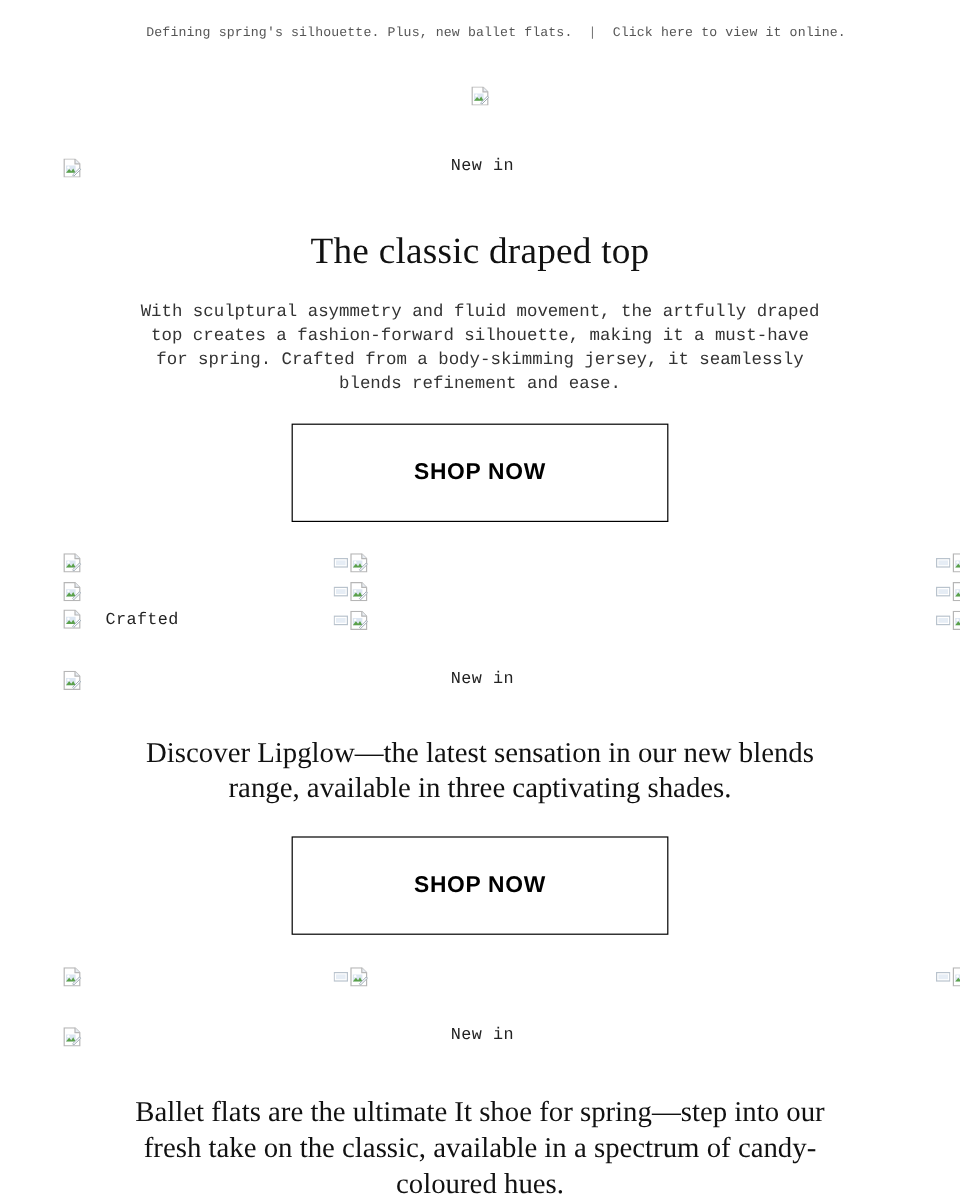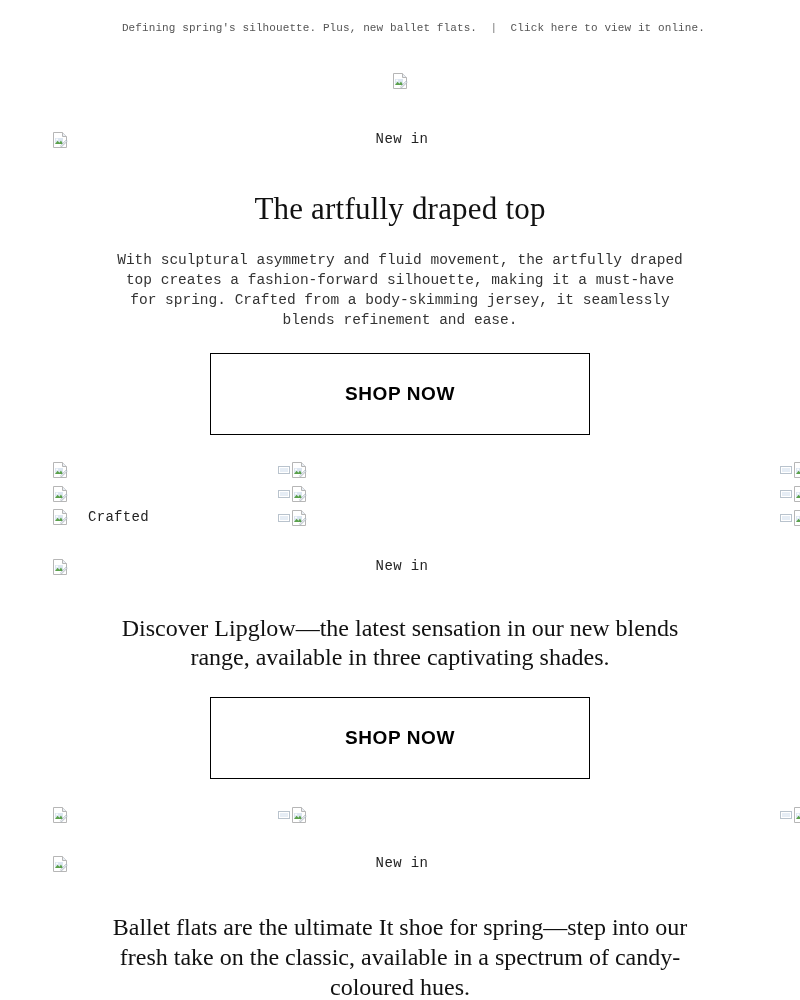--- a/index.html
+++ b/index.html
@@ -122,21 +122,21 @@
     line-height: 29px;
     color: #111111;
   }
 
   
   .cta-wrap {
     text-align: center;
   }
   .cta {
     display: block;
-    width: 380px;
+    width: 314px;
     height: 82px;
     margin: 0 auto;
     border: 1px solid #000000;
     background: #ffffff;
     box-sizing: border-box;
     font-family: "Liberation Sans", sans-serif;
     font-weight: bold;
     font-size: 19px;
     letter-spacing: 0.6px;
     color: #000000;
@@ -205,21 +205,21 @@
         <path d="M10.5 0.5 V4.5 H14.5" fill="#e9eef4" stroke="#b6b6b6" stroke-width="1"></path>
         <path d="M3 6 h8 v6 h-8 z" fill="#dce6f1"></path>
         <path d="M3 12 l2.6-3.2 1.8 2 1.6-2.4 2 3.6 z" fill="#5aa14a"></path>
         <circle cx="5" cy="7.6" r="1" fill="#ffffff"></circle>
         <path d="M8.5 13.8 L14.2 8.2 L15.2 9.2 L9.5 14.8 Z" fill="#ffffff" stroke="#9aa7b4" stroke-width="0.8"></path>
       </svg>
     </span>
     <div class="eyebrow-text">New in</div>
   </div>
 
-  <h1 class="headline">The artfully draped top</h1>
+  <h1 class="headline">The classic draped top</h1>
 
   <p class="body-mono">With sculptural asymmetry and fluid movement, the artfully draped top creates a fashion-forward silhouette, making it a must-have for spring. Crafted from a body-skimming jersey, it seamlessly blends refinement and ease.</p>
 
   <div class="cta-wrap" style="padding-top:23px;">
     <a class="cta" href="#">SHOP NOW</a>
   </div>
 
   <div class="grid" style="margin-top:22px;">
     <div class="col col-1">
       <div class="cell">

